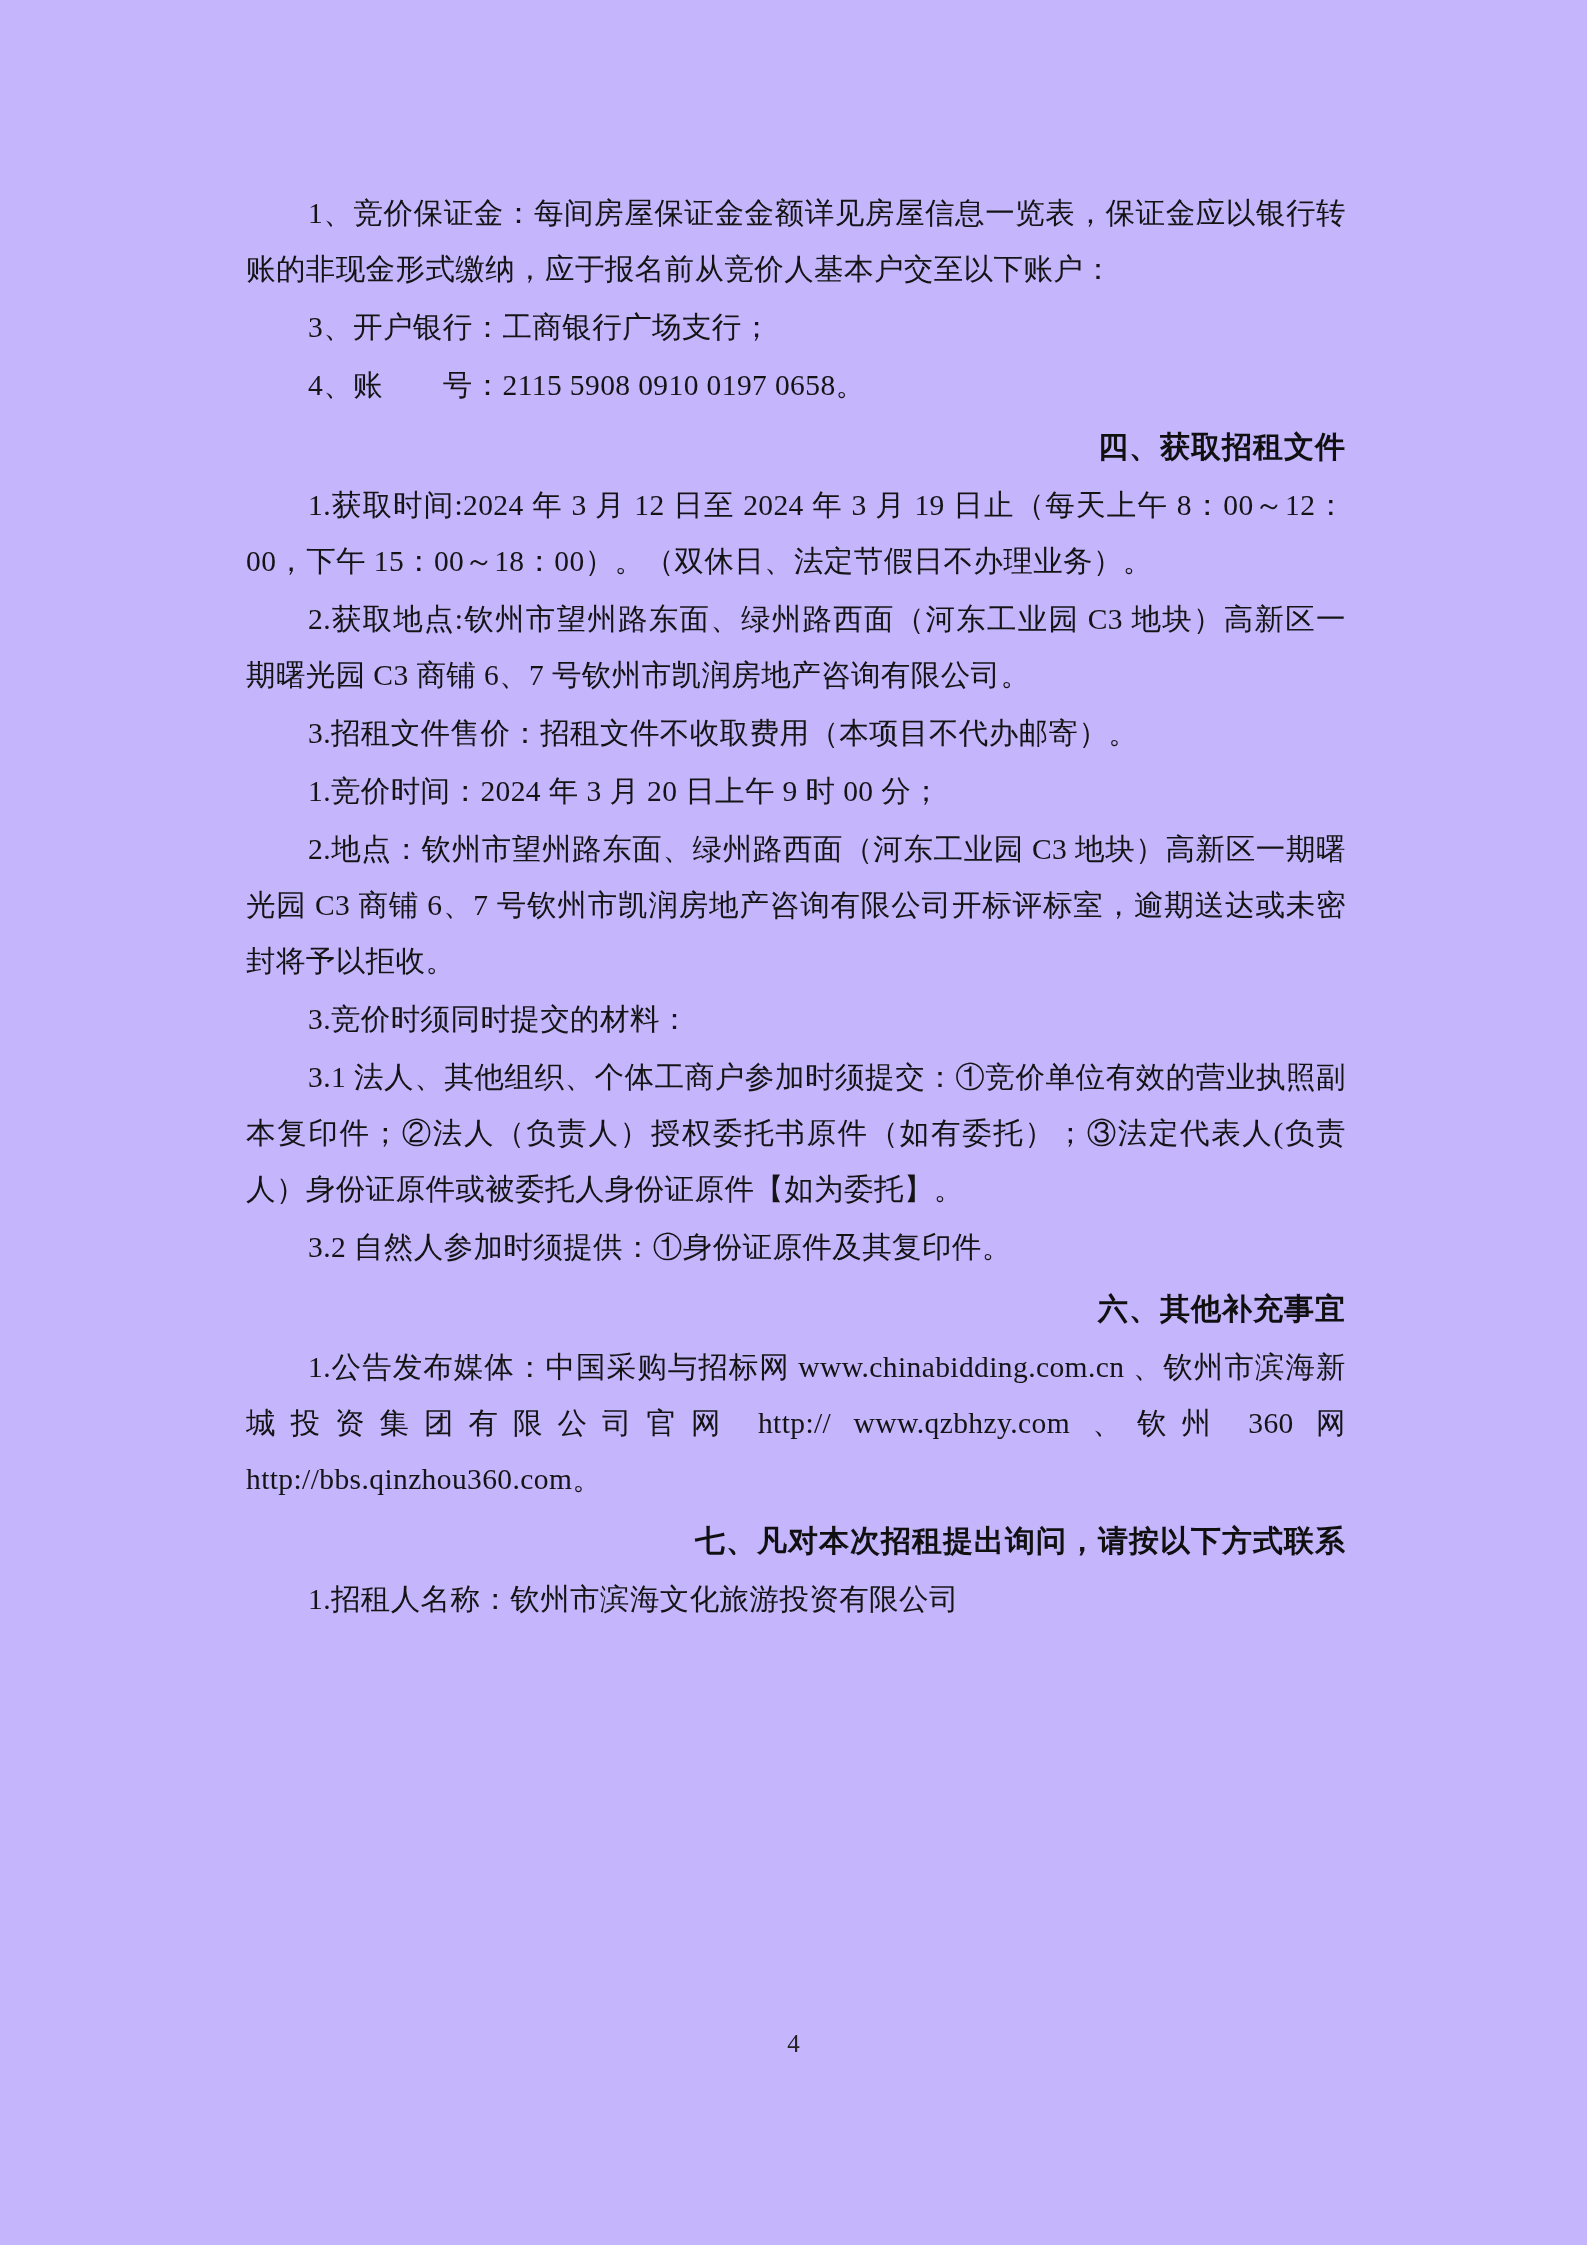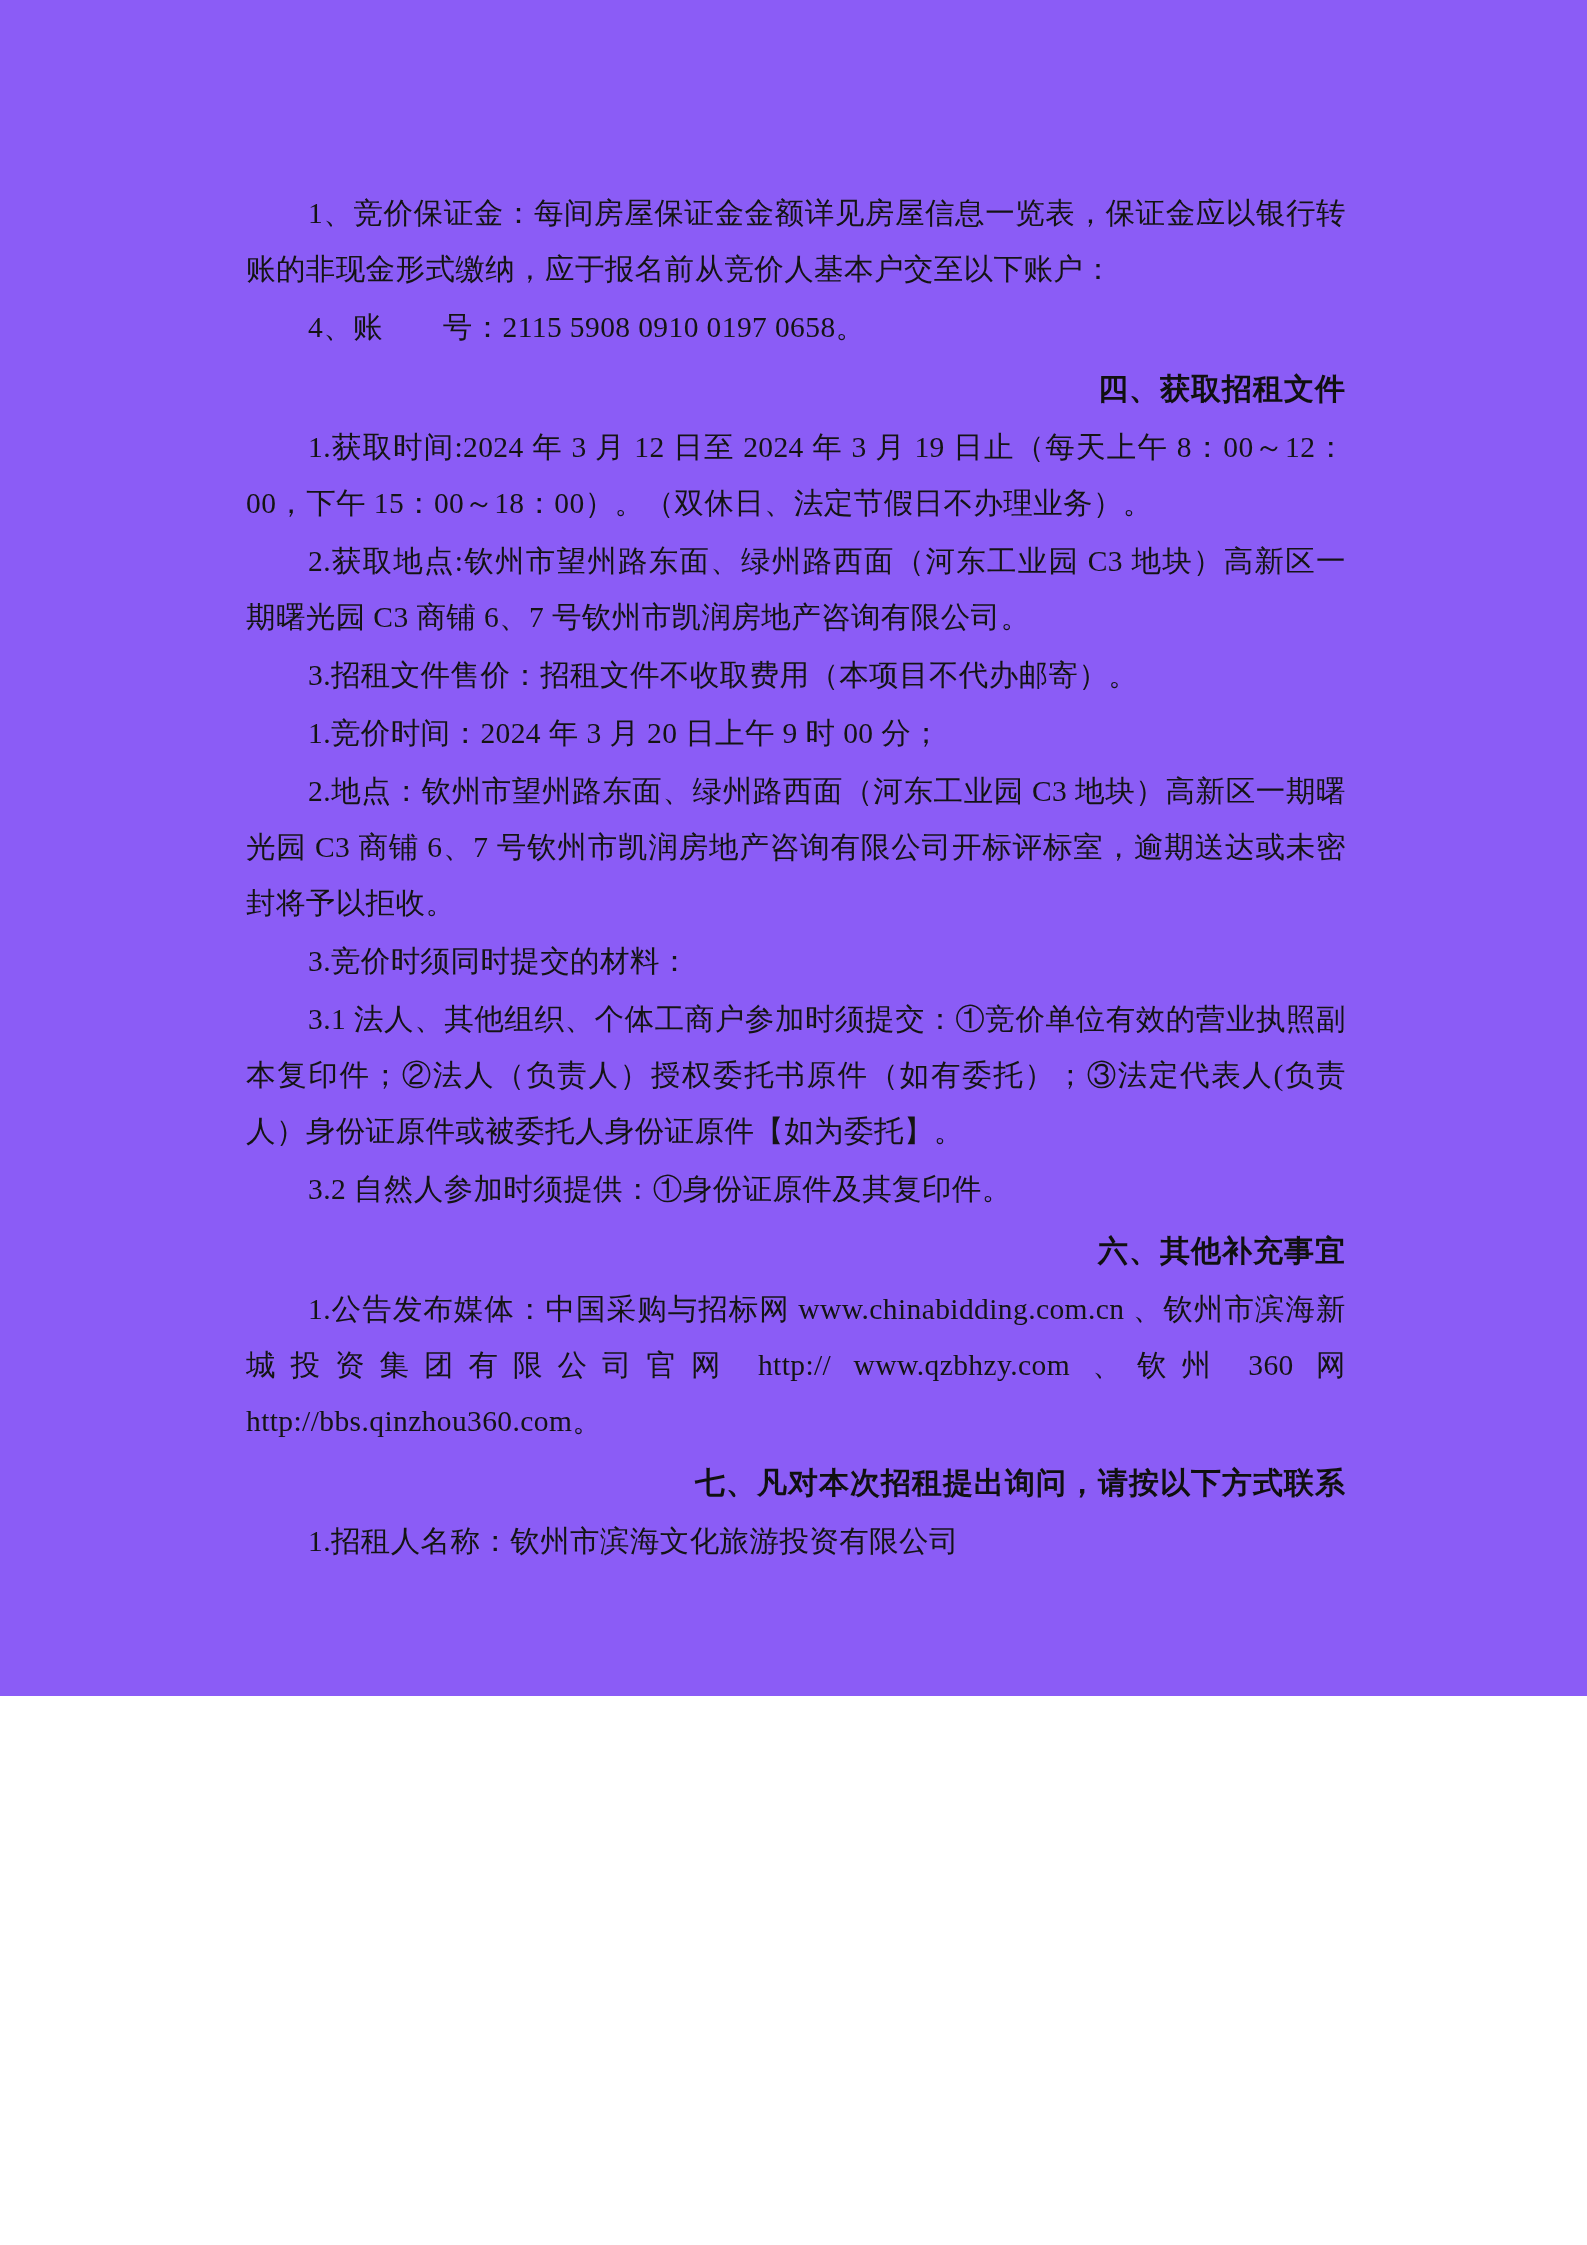--- a/index.html
+++ b/index.html
@@ -7,23 +7,23 @@
     padding: 0;
     background: #ffffff;
   }
   body {
     font-family: "Liberation Serif", "DejaVu Serif", serif;
     color: #1a1a1a;
   }
   .page {
     position: relative;
     width: 1587px;
-    height: 1696px;
+    height: 2245px;
     margin: 0 auto;
-    background: #8b5cf6;
+    background: #c4b5fd;
     overflow: hidden;
   }
   .content {
     position: absolute;
     left: 246px;
     top: 185px;
     width: 1100px;
   }
   .para {
     font-size: 29.5px;
@@ -61,20 +61,21 @@
     font-family: "Liberation Serif", serif;
   }
 </style>
 </head>
 <body>
 
 <div class="page">
   <div class="content">
 
     <p class="para indent">1、竞价保证金：每间房屋保证金金额详见房屋信息一览表，保证金应以银行转账的非现金形式缴纳，应于报名前从竞价人基本户交至以下账户：</p>
+    <p class="para indent">3、开户银行：工商银行广场支行；</p>
     <p class="para indent">4、账　　号：2115 5908 0910 0197 0658。</p>
 
     <p class="heading">四、获取招租文件</p>
     <p class="para indent">1.获取时间:2024 年 3 月 12 日至 2024 年 3 月 19 日止（每天上午 8：00～12：00，下午 15：00～18：00）。（双休日、法定节假日不办理业务）。</p>
     <p class="para indent">2.获取地点:钦州市望州路东面、绿州路西面（河东工业园 C3 地块）高新区一期曙光园 C3 商铺 6、7 号钦州市凯润房地产咨询有限公司。</p>
     <p class="para indent">3.招租文件售价：招租文件不收取费用（本项目不代办邮寄）。</p>
 
     <p class="para indent">1.竞价时间：2024 年 3 月 20 日上午 9 时 00 分；</p>
     <p class="para indent">2.地点：钦州市望州路东面、绿州路西面（河东工业园 C3 地块）高新区一期曙光园 C3 商铺 6、7 号钦州市凯润房地产咨询有限公司开标评标室，逾期送达或未密封将予以拒收。</p>
     <p class="para indent">3.竞价时须同时提交的材料：</p>

